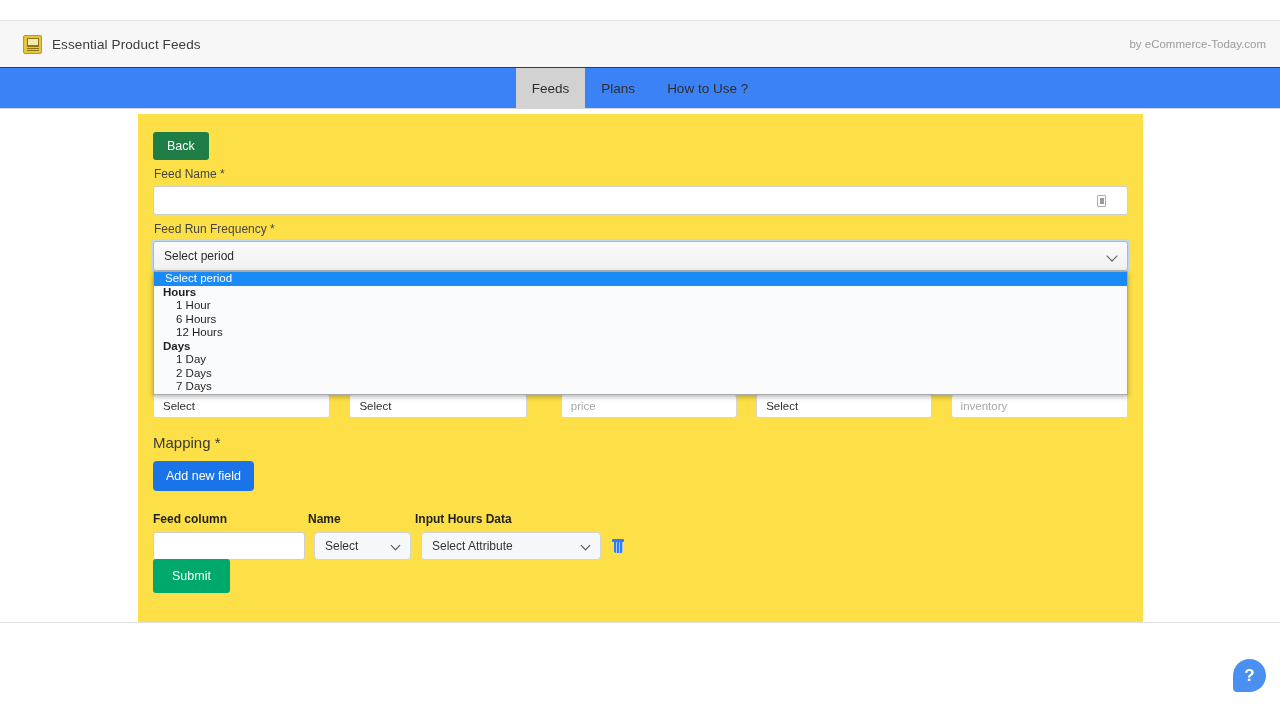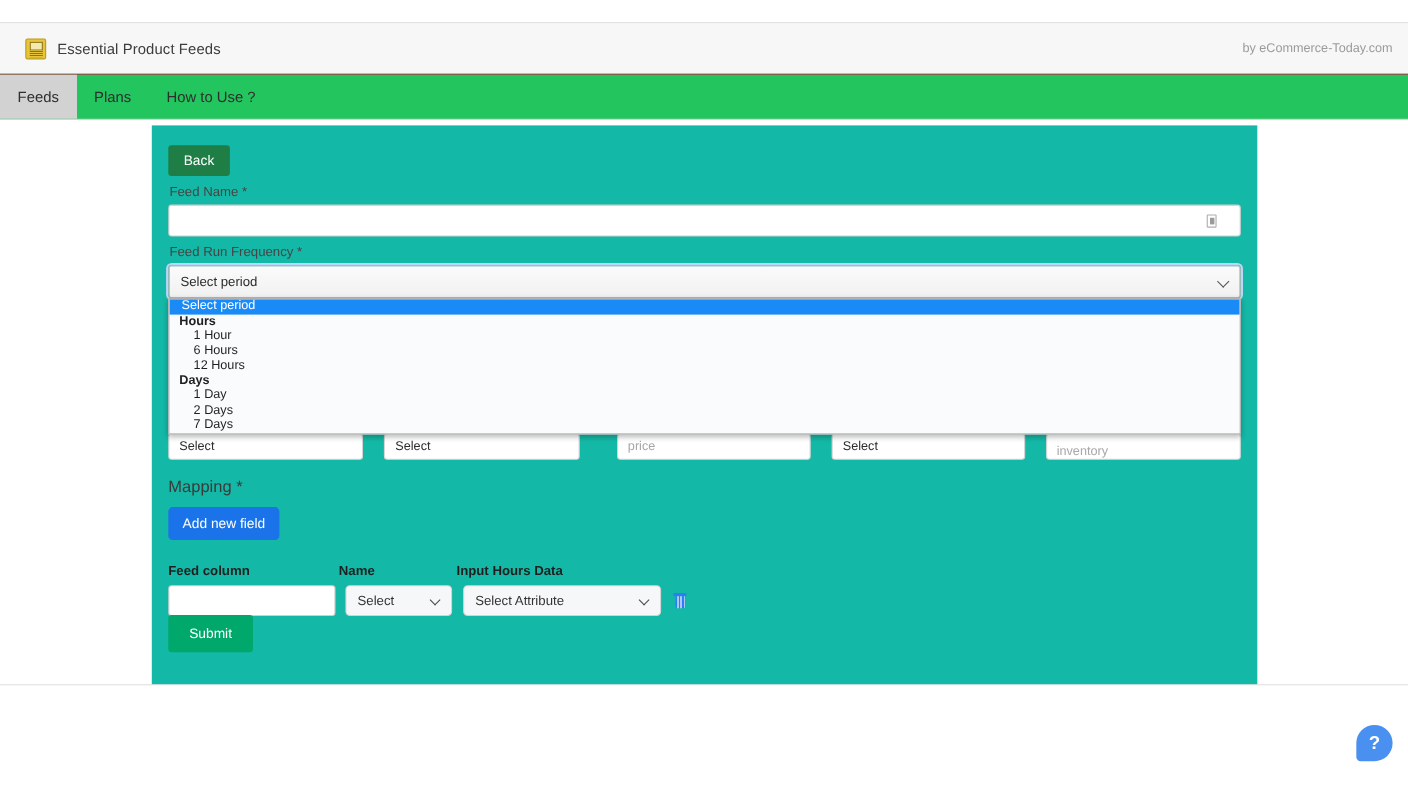--- a/index.html
+++ b/index.html
@@ -42,43 +42,43 @@
   .app-title { font-size: 13.5px; color: #3c3c3c; letter-spacing: .1px; }
   .app-credit {
     margin-left: auto; padding-right: 14px;
     font-size: 11.5px; color: #9b9b9b;
   }
 
   
   .tabbar {
     position: absolute; left: 0; top: 68px;
     width: 1280px; height: 41px;
-    background: #22c55e;
+    background: #3b82f6;
     border-bottom: 1px solid #d8d8d8;
-    display: flex; align-items: stretch;
+    display: flex; align-items: stretch; justify-content: center;
   }
   .tab {
     display: flex; align-items: center;
     padding: 0 16px;
     font-size: 13.5px; color: #2e2e2e;
     cursor: default;
   }
   .tab.active { background: #d2d2d2; }
 
   
   .page {
     position: absolute; left: 0; top: 109px;
     width: 1280px; height: 514px;
     background: #ffffff;
     border-bottom: 1px solid #e0e0e0;
   }
   .panel {
     position: absolute; left: 138px; top: 5px;
     width: 1005px; height: 508px;
-    background: #14b8a6;
+    background: #fde047;
   }
 
   .form { position: absolute; left: 15px; top: 18px; width: 975px; }
 
   .btn {
     display: inline-flex; align-items: center; justify-content: center;
     border: none; border-radius: 3px;
     font-family: "Liberation Sans", sans-serif;
     color: #ffffff; cursor: pointer;
     font-size: 12.5px;
@@ -161,21 +161,21 @@
     border: 1px solid #d6d6d6;
     border-radius: 3px;
     display: flex; align-items: center;
     padding-left: 9px;
     font-size: 11.5px;
   }
   .small-field.w1 { width: 180px; }
   .small-field.w2 { width: 180px; }
   .small-field.w3 { width: 179px; margin-left: 15px; }
   .small-field.w4 { width: 178px; }
-  .small-field.w5 { width: 180px; align-items: flex-end; }
+  .small-field.w5 { width: 180px; }
   .val-dark { color: #2d2d2d; }
   .val-ph    { color: #a7a7a7; }
 
   
   .mapping { position: absolute; left: 15px; top: 320px; width: 975px; }
   .mapping-title { font-size: 15px; color: #3a3a3a; margin-bottom: 10px; }
   .map-head {
     display: flex; margin-top: 21px; margin-bottom: 6px;
     font-size: 12px; font-weight: bold; color: #1f1f1f;
   }

